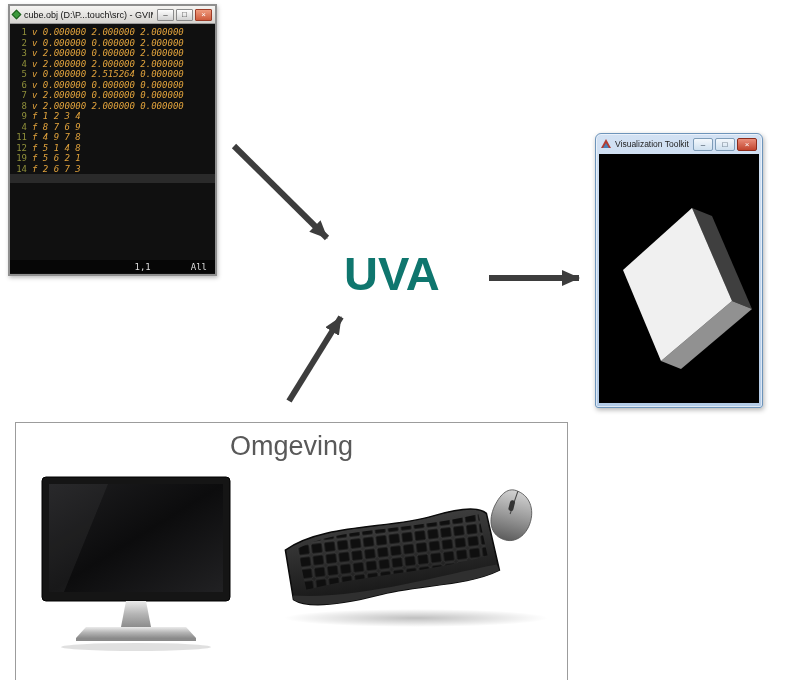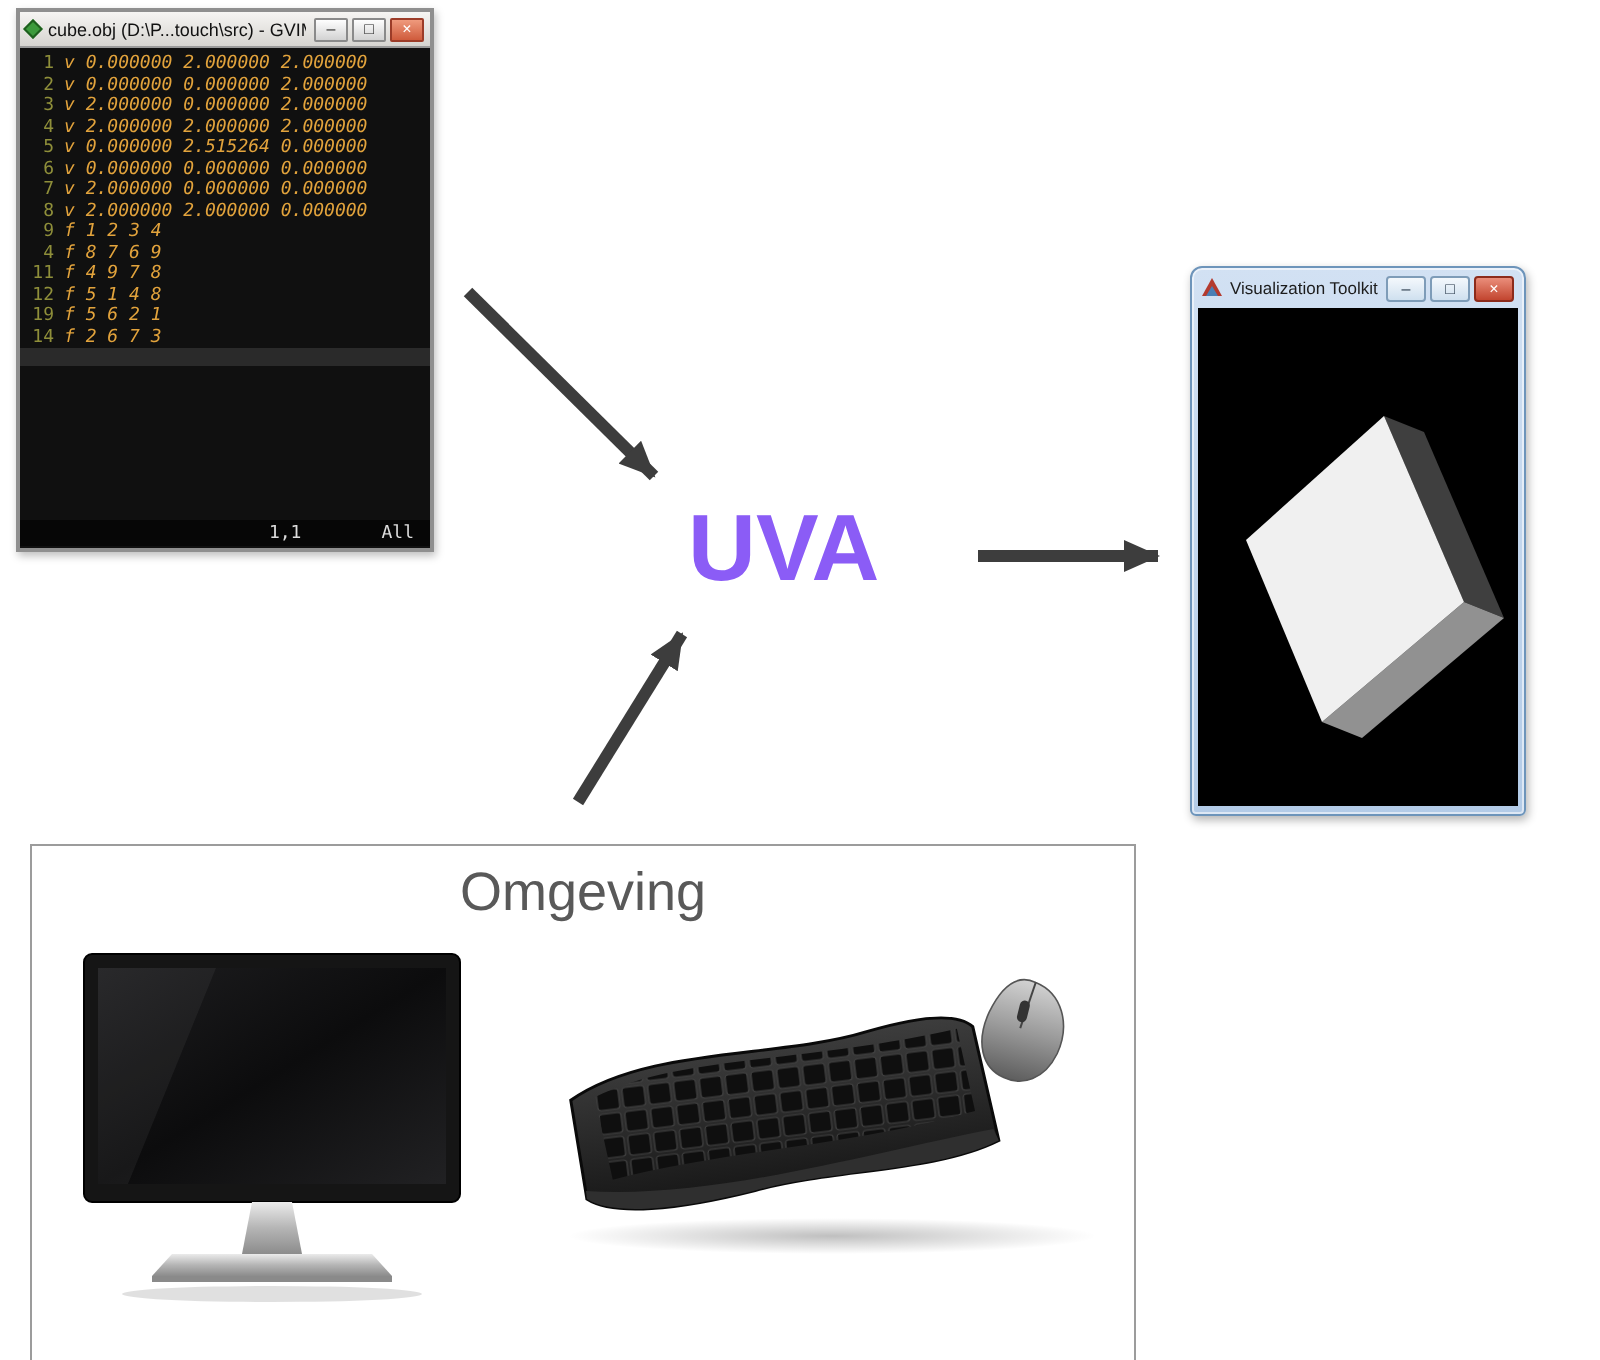--- a/index.html
+++ b/index.html
@@ -28,21 +28,21 @@
   .buf-row { display: flex; height: 10.5px; line-height: 10.5px; }
   .buf-num { width: 17px; text-align: right; color: #8f8f3a; margin-right: 5px; flex: none; }
   .buf-text { color: #e2a33c; white-space: pre; font-style: italic; }
   .band { position: absolute; left: 0; right: 0; top: 150px; height: 9px; background: #2a2a2a; }
   .gvim-status { height: 13px; background: #060606; color: #dcdcdc;
           font-family: "DejaVu Sans Mono", monospace; font-size: 9px;
           display: flex; align-items: center; justify-content: flex-end; gap: 40px; padding: 0 8px; }
 
   
   .uva { position: absolute; left: 344px; top: 246px; font-size: 47px; font-weight: bold;
-          color: #8b5cf6; font-family: "Liberation Sans", sans-serif; }
+          color: #0f766e; font-family: "Liberation Sans", sans-serif; }
 
   
   .vtk { position: absolute; left: 595px; top: 133px; width: 168px; height: 275px;
           border-radius: 6px 6px 3px 3px; background: linear-gradient(#d2e1f3, #b3cbe7);
           border: 1px solid #6d94ba; padding: 0 3px 3px;
           box-shadow: inset 0 0 0 1px rgba(255,255,255,0.55), 1px 2px 5px rgba(0,0,0,0.3); }
   .vtk-titlebar { height: 20px; display: flex; align-items: center; gap: 4px; padding: 0 2px;
           font-size: 8.5px; color: #1c1c1c; }
   .vtk-title { flex: 1; white-space: nowrap; overflow: hidden; }
   .wbtn2 { width: 20px; height: 13px; font-size: 8px; line-height: 11px; text-align: center;

